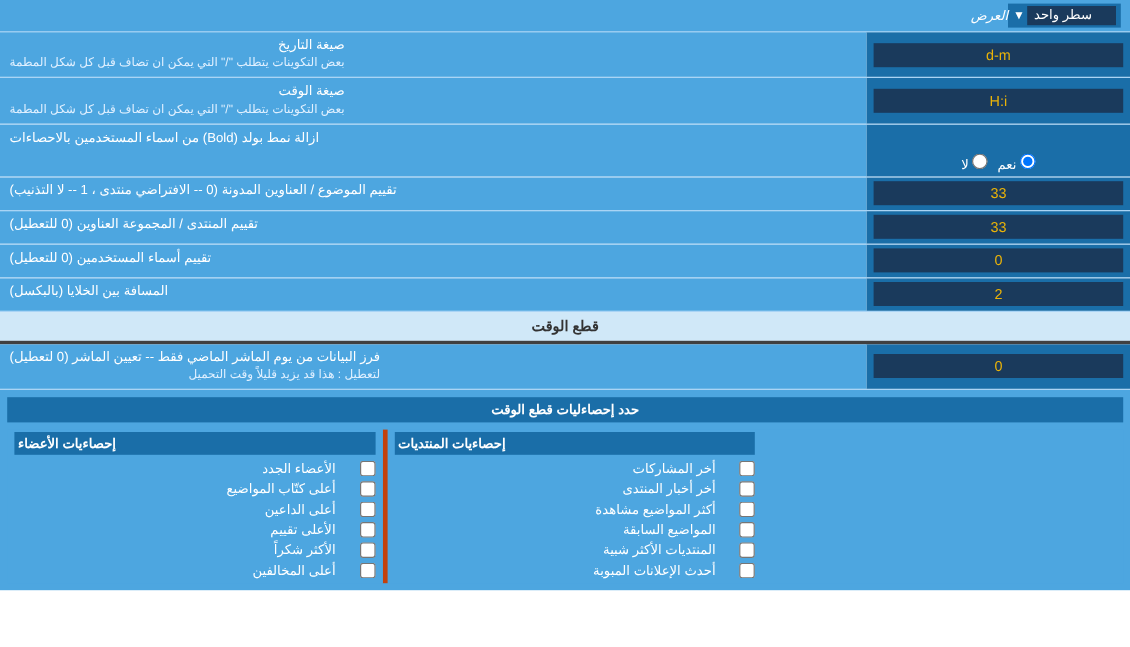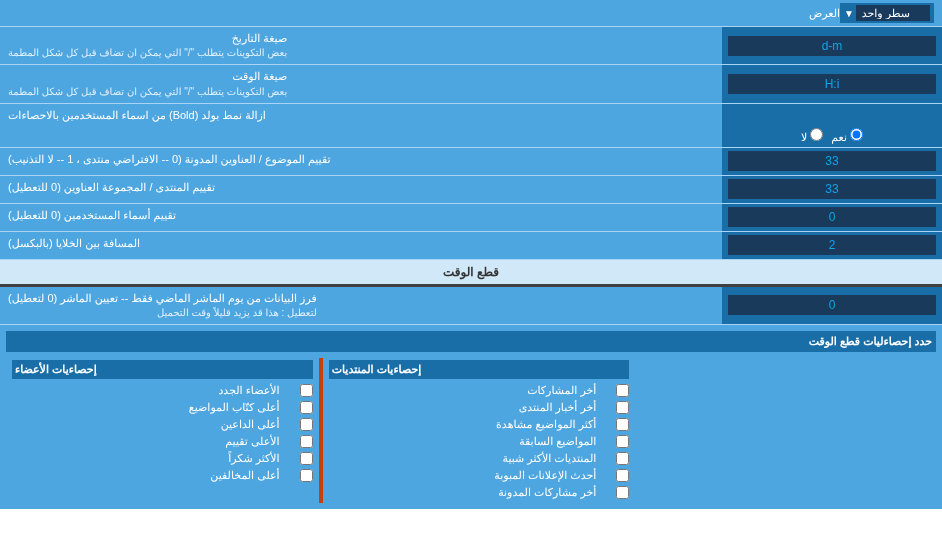--- a/index.html
+++ b/index.html
@@ -41,21 +41,21 @@
       width: 220px;
       min-width: 220px;
       display: flex;
       align-items: center;
       justify-content: center;
       padding: 3px 6px;
     }
 
     .input-cell input[type="text"] {
       background: #1a3a5c;
-      color: #0ea5e9;
+      color: #eab308;
       border: none;
       padding: 3px 6px;
       font-size: 12px;
       width: 100%;
       text-align: center;
       direction: ltr;
     }
 
     .section-header {
       background: #d0e8f8;
@@ -85,20 +85,21 @@
     }
 
     .bottom-section {
       background: #4da6e0;
       padding: 6px;
     }
 
     .bottom-title {
       background: #1a6ea8;
       color: #fff;
+      text-align: center;
       padding: 4px;
       font-size: 11px;
       margin-bottom: 6px;
       font-weight: bold;
     }
 
     .checkbox-columns {
       display: flex;
       gap: 0;
       width: 100%;
@@ -146,20 +147,21 @@
       background: #4da6e0;
       padding: 3px 8px;
       justify-content: space-between;
     }
 
     .top-label {
       color: #fff;
       font-size: 11px;
       flex: 1;
       text-align: right;
+      font-style: italic;
     }
 
     .select-wrapper {
       display: flex;
       align-items: center;
       background: #1a6ea8;
       padding: 2px 4px;
     }
 
     .select-wrapper select {
@@ -307,24 +309,20 @@
           <span>المواضيع السابقة</span>
         </div>
         <div class="checkbox-item">
           <input type="checkbox" style="">
           <span>المنتديات الأكثر شبية</span>
         </div>
         <div class="checkbox-item">
           <input type="checkbox" style="">
           <span>أحدث الإعلانات المبوبة</span>
         </div>
-        <div class="checkbox-item">
-          <input type="checkbox" style="">
-          <span>أخر مشاركات المدونة</span>
-        </div>
       </div>
 
       <div class="checkbox-col">
         <div class="checkbox-col-header">إحصاءيات الأعضاء</div>
         <div class="checkbox-item">
           <input type="checkbox" style="">
           <span>الأعضاء الجدد</span>
         </div>
         <div class="checkbox-item">
           <input type="checkbox" style="">

